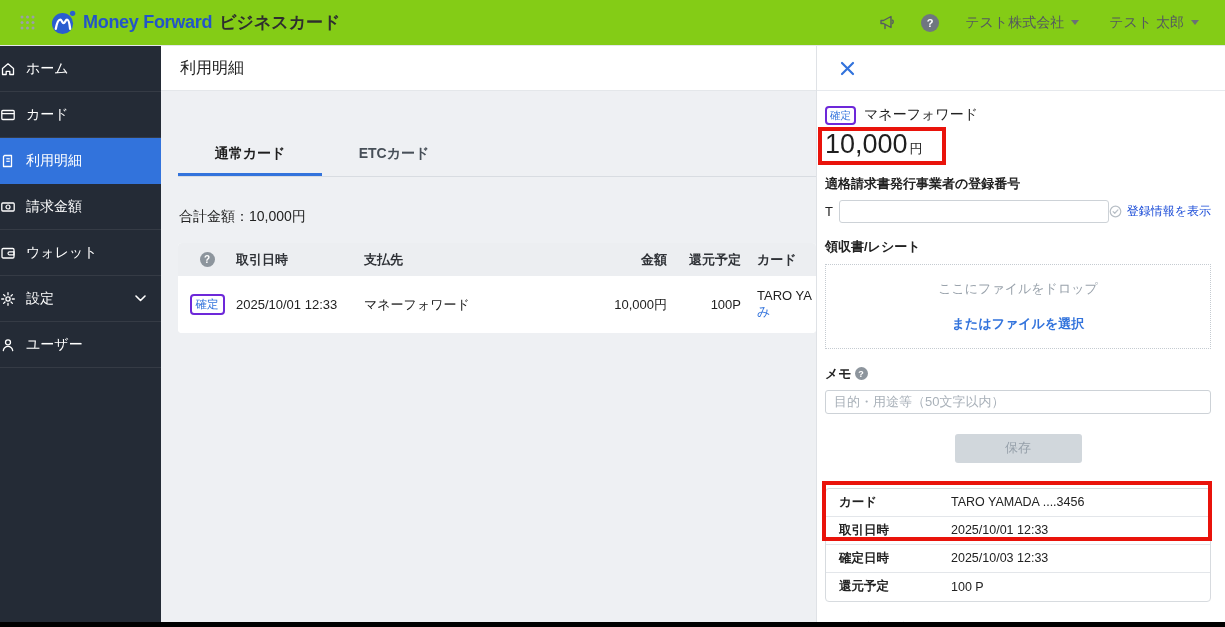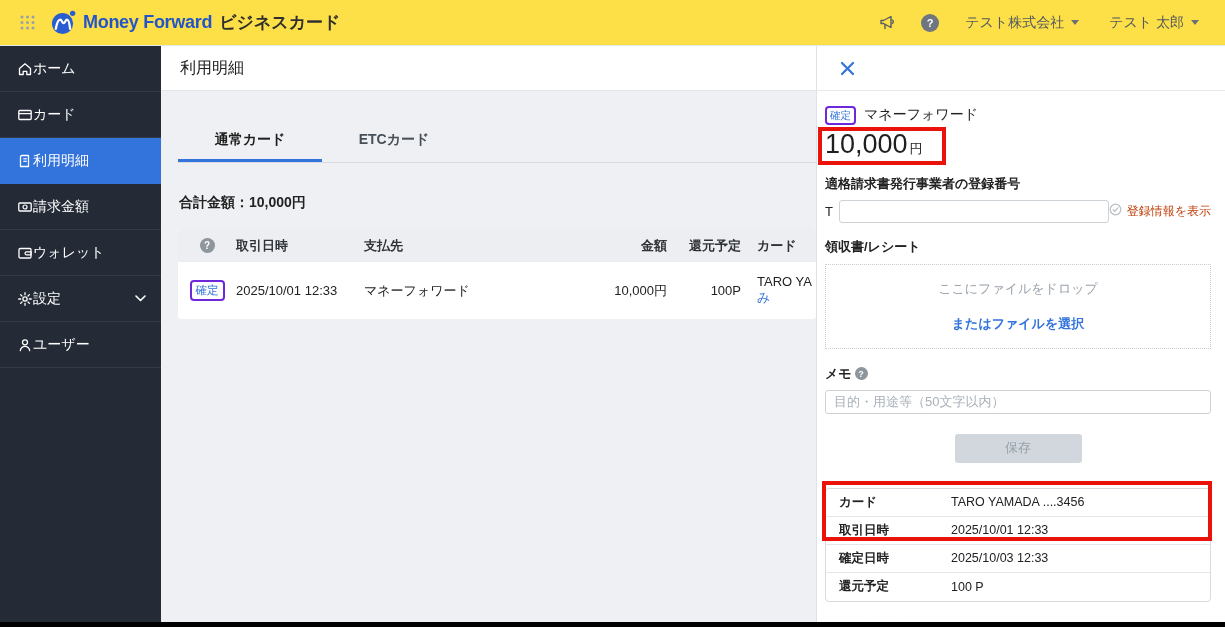--- a/index.html
+++ b/index.html
@@ -1,52 +1,52 @@
 <!DOCTYPE html>
 <html><head>
 <meta charset="utf-8">
 <style>
   * { margin:0; padding:0; box-sizing:border-box; }
   html,body { background:#fff; }
   body { font-family:"Liberation Sans","DejaVu Sans",sans-serif; }
   .app { position:relative; width:1225px; height:627px; background:#fff; overflow:hidden; }
 
   
-  .topbar { position:absolute; left:0; top:0; width:1225px; height:46px; background:#fde047;
+  .topbar { position:absolute; left:0; top:0; width:1225px; height:46px; background:#84cc16;
             border-bottom:1px solid #e4e7ea; display:flex; align-items:center; padding:0 26px 0 20px; z-index:10; }
   .grid-icon { margin-right:16px; display:flex; cursor:pointer; }
   .logo-group { display:flex; align-items:center; gap:7px; cursor:pointer; }
   .brand-text { font-size:18px; font-weight:700; color:#2355c8; letter-spacing:-0.3px; }
   .product-text { font-size:17px; font-weight:600; color:#2e2e2e; margin-left:7px; }
   .topbar-spacer { flex:1; }
   .topbar-icon { display:flex; align-items:center; cursor:pointer; }
   .megaphone { margin-right:24px; }
   .help-circle { width:18px; height:18px; border-radius:50%; background:#6f7680; color:#fff;
                  font-size:11px; font-weight:700; display:flex; align-items:center; justify-content:center; margin-right:26px; }
   .top-menu { font-size:14px; color:#54595f; display:flex; align-items:center; cursor:pointer; }
   .top-menu + .top-menu { margin-left:30px; }
   .caret-down { display:inline-block; width:0; height:0; border-left:4px solid transparent;
                 border-right:4px solid transparent; border-top:5px solid #6b7075; margin-left:7px; }
 
   
   .sidebar { position:absolute; left:0; top:46px; width:161px; bottom:5px; background:#242b36; z-index:5; }
-  .side-item { height:46px; display:flex; align-items:center; padding-left:17px;
+  .side-item { height:46px; display:flex; align-items:center; gap:10px; 
                color:#fff; font-size:14px; border-bottom:1px solid rgba(255,255,255,0.08); cursor:pointer; }
   .side-item.active { background:#3273dc; border-bottom-color:transparent; }
   .side-icon { display:flex; width:16px; justify-content:center; }
   .side-chevron { margin-left:auto; margin-right:15px; display:flex; }
 
   
   .main { position:absolute; left:161px; top:46px; width:655px; bottom:5px; background:#eef0f3; overflow:hidden; }
   .page-header { height:45px; background:#fff; border-bottom:1px solid #e4e7ea; display:flex;
                  align-items:center; padding-left:19px; font-size:16px; font-weight:500; color:#222; }
-  .tabs { display:flex; margin-left:17px; border-bottom:1px solid #d8dce1; padding-top:40px; }
+  .tabs { display:flex; margin-left:17px; border-bottom:1px solid #d8dce1; padding-top:54px; }
   .tab { width:144px; text-align:center; padding-bottom:13px; font-size:14px; font-weight:700; color:#474f58; cursor:pointer; }
   .tab.active { color:#1e1e1e; box-shadow:inset 0 -3px 0 #3273dc; }
-  .total-line { margin:31px 0 0 18px; font-size:14px; color:#222;font-weight:bold; }
+  .total-line { margin:31px 0 0 18px; font-size:14px; color:#222; }
 
   .txn-table { margin:17px 0 0 17px; width:638px; background:#fff; border-radius:4px; }
   .t-head { display:flex; align-items:center; height:33px; background:#eceef1; border-radius:4px 4px 0 0;
             font-size:13px; font-weight:700; color:#2f3237; }
   .t-row { display:flex; align-items:center; min-height:57px; background:#fff; border-radius:0 0 4px 4px;
            font-size:13px; color:#222; cursor:pointer; }
   .c0 { width:58px; display:flex; justify-content:center; }
   .c1 { width:128px; }
   .c2 { width:185px; }
   .c3 { width:118px; text-align:right; }
@@ -67,21 +67,21 @@
   .panel-body { padding:15px 14px 0 8px; }
   .status-row { display:flex; align-items:center; gap:8px; }
   .badge-sm { font-size:10.5px; padding:2px 3px; }
   .merchant-name { font-size:14px; color:#222; }
   .amount-row { margin-top:4px; font-size:27px; font-weight:500; color:#1f1f1f; }
   .amount-unit { font-size:13px; font-weight:400; margin-left:2px; }
   .f-label { margin-top:15px; font-size:13px; font-weight:700; color:#222; }
   .invoice-row { margin-top:7px; display:flex; align-items:center; }
   .invoice-prefix { font-size:13px; color:#222; margin-right:6px; }
   .invoice-input { width:272px; height:23px; border:1px solid #cdd2d7; border-radius:3px; font-size:13px; padding:0 6px; }
-  .show-reg { margin-left:auto; display:flex; align-items:flex-start; gap:5px; color:#c2410c; font-size:12px; white-space:nowrap; cursor:default; }
+  .show-reg { margin-left:auto; display:flex; align-items:center; gap:5px; color:#1d4ed8; font-size:12px; white-space:nowrap; cursor:default; }
   .dropzone { margin-top:8px; height:85px; border:1px dotted #c5cbd1; display:flex; flex-direction:column;
               align-items:center; justify-content:center; gap:17px; font-size:13px; cursor:pointer; }
   .drop-line1 { color:#9aa3ac; }
   .drop-line2 { color:#3273dc; font-weight:700; }
   .memo-label-row { margin-top:16px; display:flex; align-items:center; gap:3px; }
   .help-dot-sm { width:13px; height:13px; font-size:9px; }
   .memo-input { margin-top:7px; width:100%; height:24px; border:1px solid #cdd2d7; border-radius:3px; font-size:13px; padding:0 8px; }
   .memo-input::placeholder { color:#a9b1b9; }
   .save-btn { display:block; margin:20px auto 0; width:127px; height:29px; background:#d1d7dc; color:#97a1ab;
               border:none; border-radius:3px; font-size:13px; cursor:default; }

